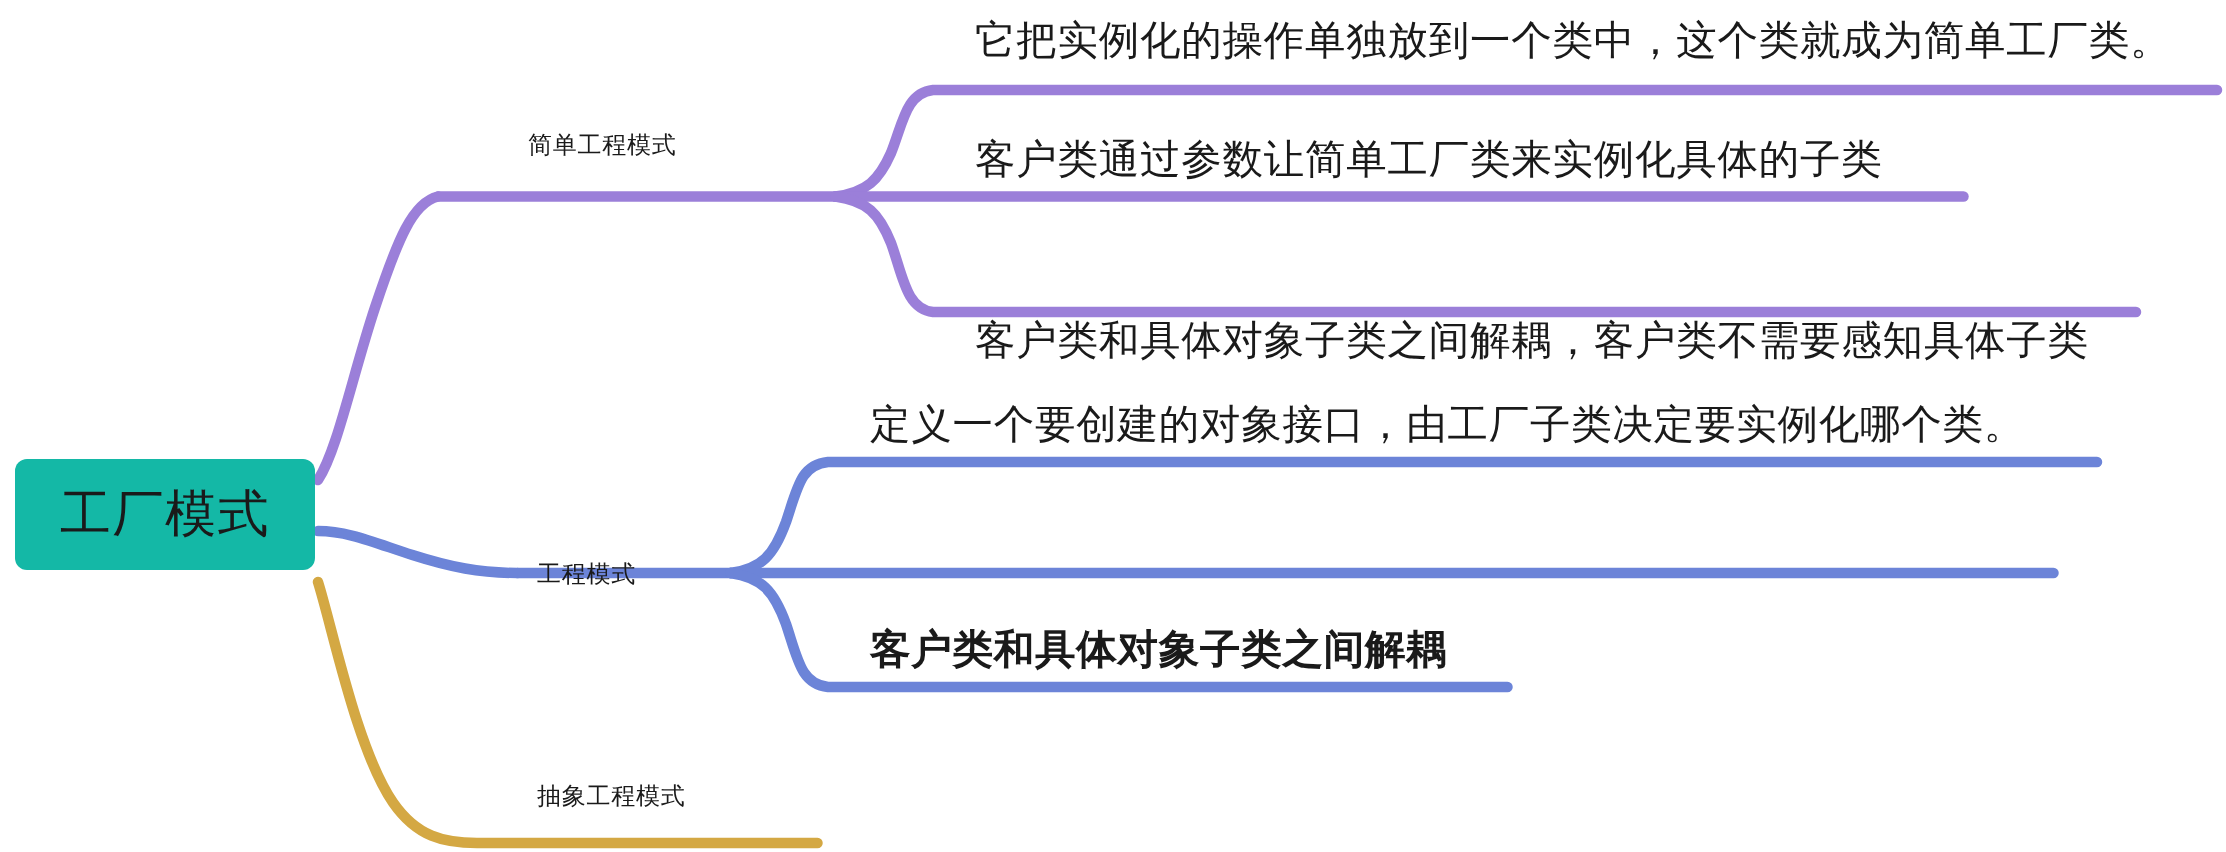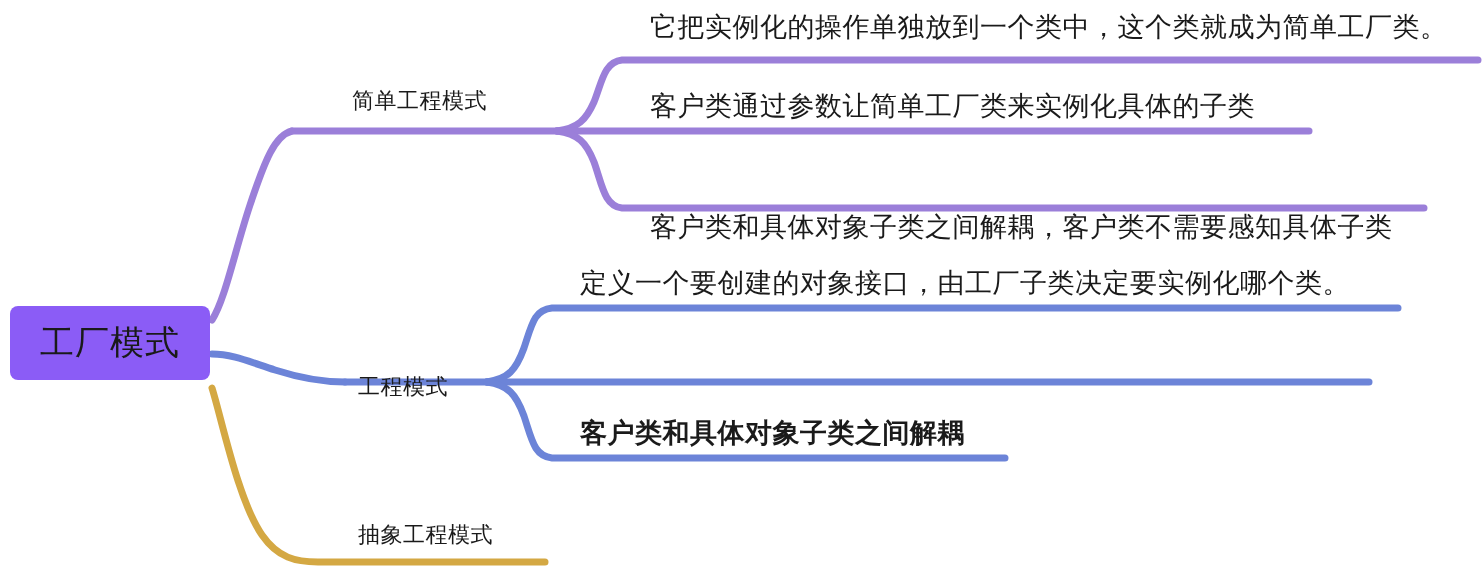--- a/index.html
+++ b/index.html
@@ -47,21 +47,21 @@
     width: 200px;
     height: 74px;
     display: flex;
     align-items: center;
     justify-content: center;
     font-size: 34px;
     color: #1a1a1a;
     letter-spacing: 1px;
   }
   .branch-label {
-    font-size: 22px;
+    font-size: 16px;
   }
   .leaf-label {
     font-size: 27px;
   }
 </style>
 </head>
 <body>
 
 <div id="canvas" style="background: rgb(255, 255, 255);">
 
@@ -83,21 +83,21 @@
 
     <path d="M 487,382 C 508,379 516,370 524,348 C 532,324 534,310 552,308 L 1398,308" fill="none" stroke="#6c84d8" stroke-width="7" stroke-linecap="round"></path>
 
     <path d="M 487,382 L 1369,382" fill="none" stroke="#6c84d8" stroke-width="7" stroke-linecap="round"></path>
 
     <path d="M 487,382 C 508,385 516,394 524,416 C 532,440 534,456 552,458 L 1005,458" fill="none" stroke="#6c84d8" stroke-width="7" stroke-linecap="round"></path>
 
     <path d="M 212,388 C 222,420 238,500 262,535 C 278,558 296,562 318,562 L 545,562" fill="none" stroke="#d4a843" stroke-width="7" stroke-linecap="round"></path>
   </svg>
 
-  <div class="root-node" style="background: #8b5cf6;">
+  <div class="root-node" style="background: #14b8a6;">
     <div class="root-label">工厂模式</div>
   </div>
 
   <div class="node-text branch-label" style="left:352px; top:90px;">简单工程模式</div>
 
   <div class="node-text branch-label" style="left:358px; top:348px;margin-top:28px;">工程模式</div>
 
   <div class="node-text branch-label" style="left:358px; top:524px;">抽象工程模式</div>
 
   <div class="node-text leaf-label" style="left:650px; top:14px;">它把实例化的操作单独放到一个类中，这个类就成为简单工厂类。</div>

